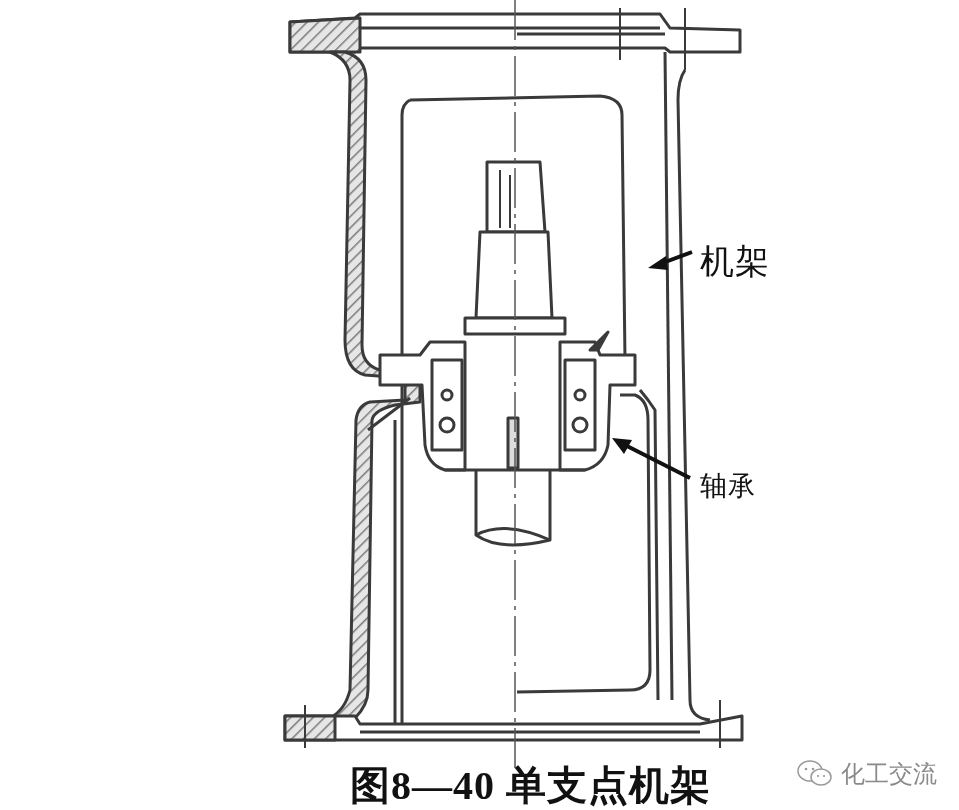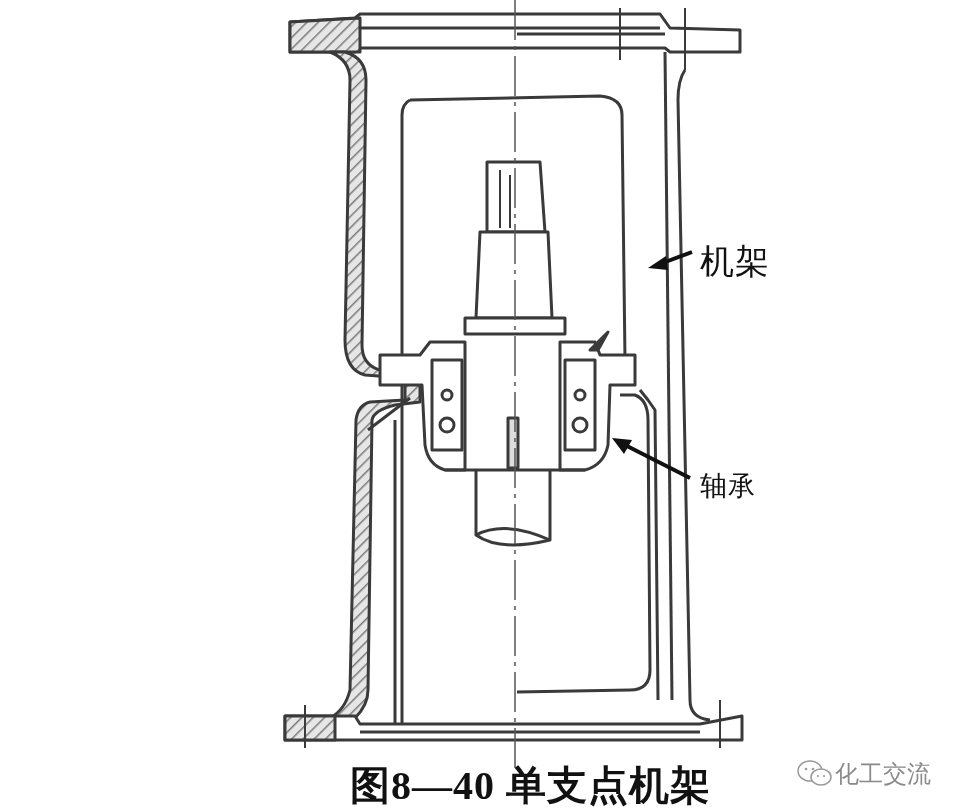--- a/index.html
+++ b/index.html
@@ -4,21 +4,21 @@
 <style>
   html, body { margin: 0; padding: 0; background: #ffffff; }
   body { width: 959px; height: 810px; position: relative; overflow: hidden;
          font-family: "DejaVu Serif", "Liberation Serif", serif; }
   #drawing { position: absolute; left: 0; top: 0; width: 959px; height: 810px; }
   .label { position: absolute; color: #111; font-family: "DejaVu Serif", "Liberation Serif", serif; }
   #label-frame { left: 700px; top: 215px; font-size: 34px; letter-spacing: 1px; margin-top: 24px; }
   #label-bearing { left: 700px; top: 468px; font-size: 27px; letter-spacing: 1px; }
   #caption { position: absolute; left: 350px; top: 758px; font-size: 40px; font-weight: bold;
              color: #111; font-family: "Liberation Serif", "DejaVu Serif", serif; letter-spacing: 1px; }
-  #watermark { position: absolute; left: 795px; top: 758px; display: flex; align-items: center; gap: 0;
+  #watermark { position: absolute; left: 795px; top: 758px; display: flex; align-items: center; gap: 6px;
                color: #8a8a8a; font-family: "DejaVu Sans", "Liberation Sans", sans-serif; font-size: 24px; }
   #watermark svg { width: 40px; height: 32px; }
 </style>
 </head>
 <body>
 
 <svg id="drawing" viewBox="0 0 959 810" xmlns="http://www.w3.org/2000/svg">
   <defs>
     <pattern id="hatch" patternUnits="userSpaceOnUse" width="8" height="8" patternTransform="rotate(45)">
       <rect width="8" height="8" fill="#e6e6e6"></rect>

